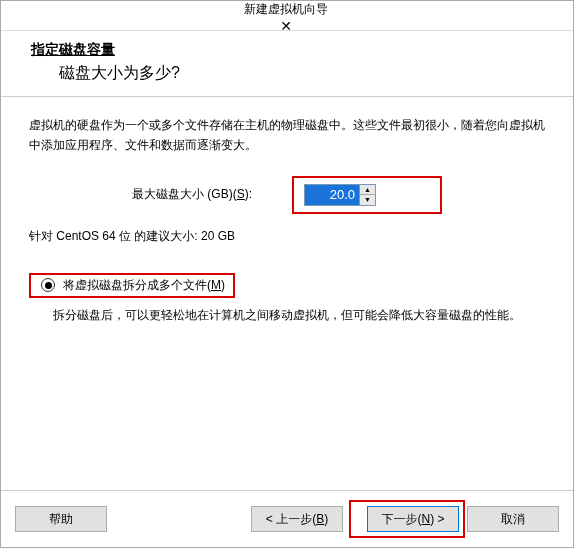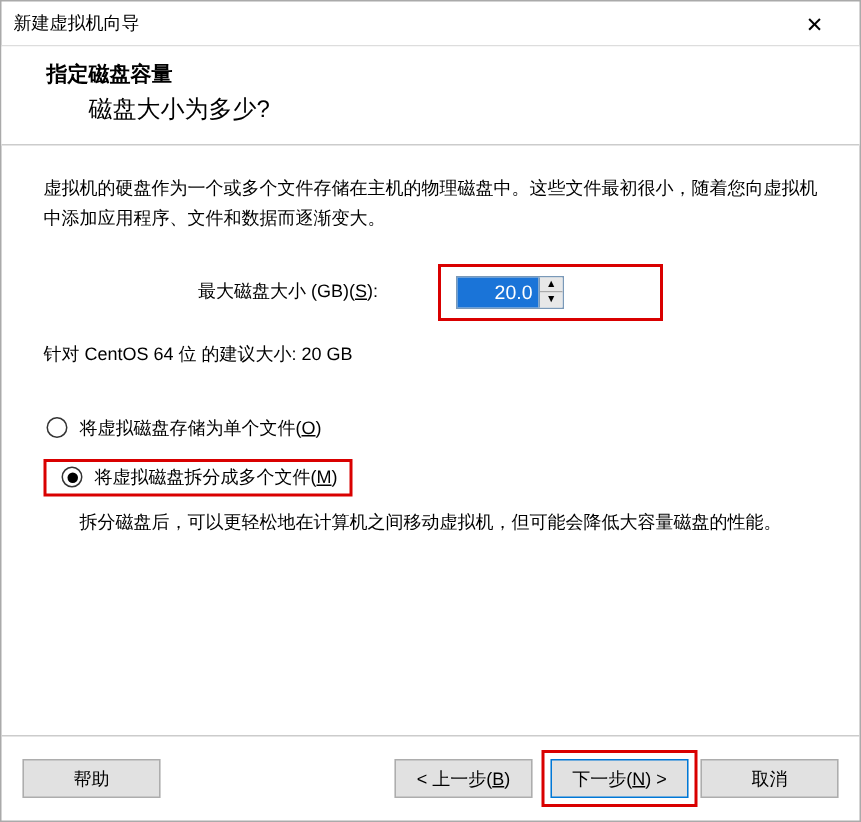--- a/index.html
+++ b/index.html
@@ -17,35 +17,36 @@
     position: relative;
     border: 1px solid #aaa;
   }
   .titlebar {
     height: 30px;
     display: flex;
     align-items: center;
     justify-content: space-between;
     padding: 0 10px 0 8px;
     border-bottom: 1px solid #ddd;
+    flex-direction: column;
   }
   .titlebar .title { font-size: 12px; }
   .titlebar .close {
     font-family: Arial, sans-serif;
     font-size: 14px;
     width: 40px;
     text-align: center;
     cursor: default;
   }
   .header {
     padding: 10px 16px 12px 30px;
     border-bottom: 1px solid #ccc;
     background: #fff;
   }
-  .header h1 { font-size: 14px; font-weight: bold; margin: 0 0 4px 0; }
+  .header h1 { font-size: 14px; font-weight: bold; margin: 0 0 4px 0; text-decoration: underline; }
   .header p { font-size: 16px; margin: 0 0 0 28px; }
   .content {
     padding: 18px 28px 10px 28px;
   }
   .desc { line-height: 1.7; margin: 0 0 20px 0; }
   .row-size {
     display: flex;
     align-items: center;
     gap: 40px;
     margin-bottom: 14px;
@@ -141,21 +142,21 @@
     cursor: default;
   }
   .btn:first-child { margin-left: 0; }
   .spacer { flex: 1; }
   .btn-next-wrap {
     border: 2px solid #d90000;
     padding: 4px;
     margin-left: 6px;
     display: inline-block;
   }
-  .btn-next-wrap .btn { margin-left: 0; border-color: #0078d7; }
+  .btn-next-wrap .btn { margin-left: 12px; border-color: #0078d7; }
   .u { text-decoration: underline; }
 </style>
 </head>
 <body>
 
 <div class="window">
 
   <div class="titlebar">
     <span class="title">新建虚拟机向导</span>
     <span class="close">✕</span>
@@ -182,26 +183,20 @@
             <div>▼</div>
           </span>
         </span>
       </span>
     </div>
 
     <div class="rec">针对 CentOS 64 位 的建议大小: 20 GB</div>
 
     <div class="radio-group">
 
-      <div class="radio-row">
-        <span class="radio"></span>
-        <span class="radio-label">
-          <span>将虚拟磁盘存储为单个文件(</span><span class="u">O</span><span>)</span>
-        </span>
-      </div>
 
       <div class="radio-row highlighted">
         <span class="radio">
             <span class="dot"></span>
           </span>
         <span class="radio-label">
           <span>将虚拟磁盘拆分成多个文件(</span><span class="u">M</span><span>)</span>
         </span>
       </div>
 

